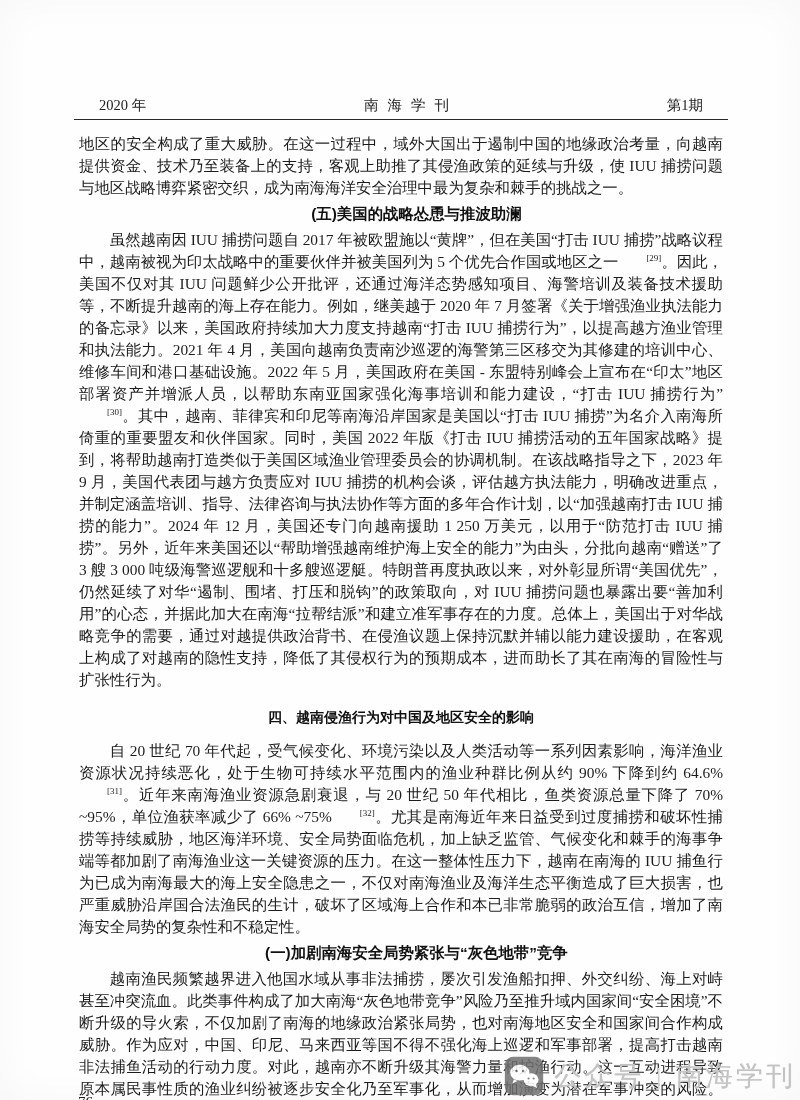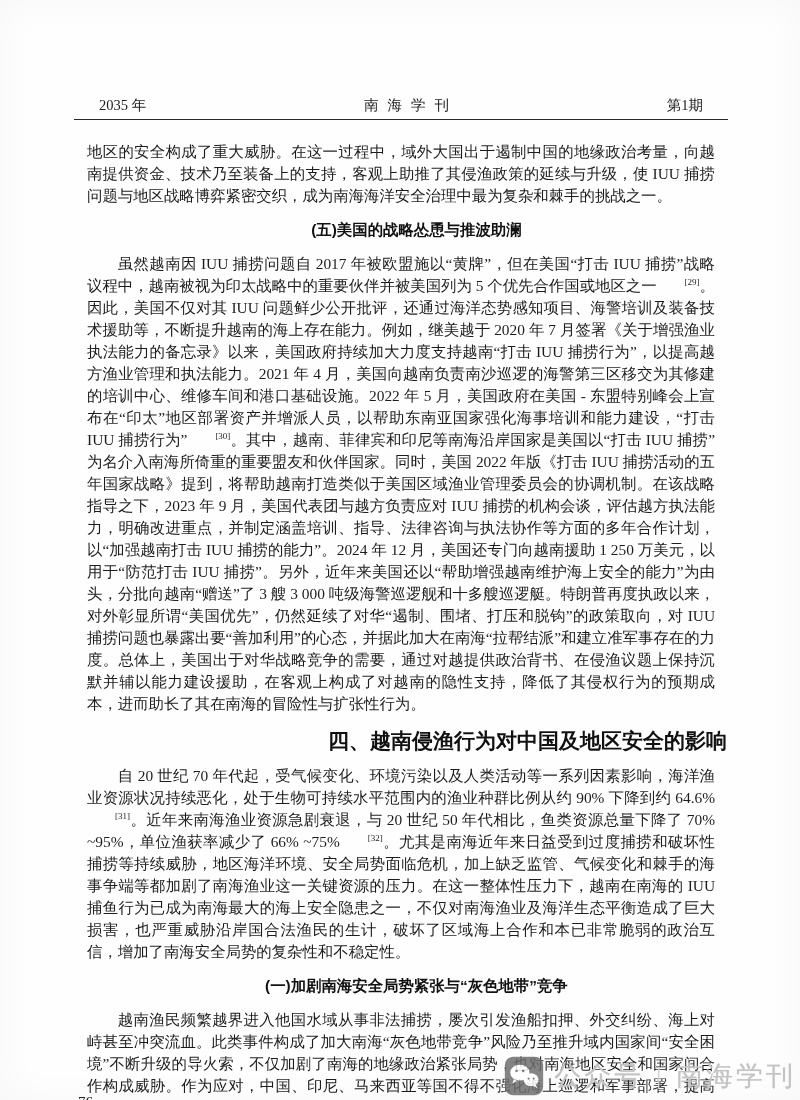--- a/index.html
+++ b/index.html
@@ -22,25 +22,25 @@
   .journal-header .jtitle{letter-spacing:9px;text-indent:9px;}
   .header-rule{
     position:absolute;top:119px;left:74px;width:654px;height:0;
     border-top:1.8px solid #2a2a2a;
   }
   .article{
     position:absolute;top:129px;left:75px;width:652px;
     font-size:15.4px;line-height:22px;
     text-align:justify;
   }
-  .para{margin:12px;text-indent:2em;}
+  .para{margin:4px;text-indent:2em;}
   .para.no-indent{text-indent:0;}
   .hei{font-family:"Liberation Sans","DejaVu Sans",sans-serif;font-weight:700;color:#111;}
   .sub-h{margin:1px 0;font-size:15.4px;line-height:22px;text-indent:2em;text-align:center;}
-  .sec-h{margin:14px 0 11px;font-size:21px;line-height:24px;text-align:right;text-indent:0;}
+  .sec-h{margin:14px 0 11px;font-size:14px;line-height:24px;text-align:center;text-indent:0;}
   sup{font-size:9px;line-height:0;vertical-align:super;letter-spacing:0;padding-left:28px;}
   .page-number{
     position:absolute;left:78px;top:1066px;
     font-size:15px;color:#222;margin-top:28px;
   }
   .watermark{
     position:absolute;right:4px;bottom:4px;
     display:flex;align-items:center;gap:10px;
     pointer-events:none;
   }
@@ -52,21 +52,21 @@
     white-space:nowrap;
   }
   .wm-sep{color:#d0d0d0;font-size:24px;margin:0 2px;}
 </style>
 </head>
 <body>
 
 <div class="page">
 
   <div class="journal-header">
-    <span>2035 年</span>
+    <span>2020 年</span>
     <span class="jtitle">南海学刊</span>
     <span>第1期</span>
   </div>
   <div class="header-rule"></div>
 
   <div class="article">
       <p class="para no-indent">地区的安全构成了重大威胁。在这一过程中，域外大国出于遏制中国的地缘政治考量，向越南提供资金、技术乃至装备上的支持，客观上助推了其侵渔政策的延续与升级，使 IUU 捕捞问题与地区战略博弈紧密交织，成为南海海洋安全治理中最为复杂和棘手的挑战之一。</p>
       <h3 class="sub-h hei">(五)美国的战略怂恿与推波助澜</h3>
       <p class="para">虽然越南因 IUU 捕捞问题自 2017 年被欧盟施以“黄牌”，但在美国“打击 IUU 捕捞”战略议程中，越南被视为印太战略中的重要伙伴并被美国列为 5 个优先合作国或地区之一<sup>[29]</sup>。因此，美国不仅对其 IUU 问题鲜少公开批评，还通过海洋态势感知项目、海警培训及装备技术援助等，不断提升越南的海上存在能力。例如，继美越于 2020 年 7 月签署《关于增强渔业执法能力的备忘录》以来，美国政府持续加大力度支持越南“打击 IUU 捕捞行为”，以提高越方渔业管理和执法能力。2021 年 4 月，美国向越南负责南沙巡逻的海警第三区移交为其修建的培训中心、维修车间和港口基础设施。2022 年 5 月，美国政府在美国 - 东盟特别峰会上宣布在“印太”地区部署资产并增派人员，以帮助东南亚国家强化海事培训和能力建设，“打击 IUU 捕捞行为”<sup>[30]</sup>。其中，越南、菲律宾和印尼等南海沿岸国家是美国以“打击 IUU 捕捞”为名介入南海所倚重的重要盟友和伙伴国家。同时，美国 2022 年版《打击 IUU 捕捞活动的五年国家战略》提到，将帮助越南打造类似于美国区域渔业管理委员会的协调机制。在该战略指导之下，2023 年 9 月，美国代表团与越方负责应对 IUU 捕捞的机构会谈，评估越方执法能力，明确改进重点，并制定涵盖培训、指导、法律咨询与执法协作等方面的多年合作计划，以“加强越南打击 IUU 捕捞的能力”。2024 年 12 月，美国还专门向越南援助 1 250 万美元，以用于“防范打击 IUU 捕捞”。另外，近年来美国还以“帮助增强越南维护海上安全的能力”为由头，分批向越南“赠送”了 3 艘 3 000 吨级海警巡逻舰和十多艘巡逻艇。特朗普再度执政以来，对外彰显所谓“美国优先”，仍然延续了对华“遏制、围堵、打压和脱钩”的政策取向，对 IUU 捕捞问题也暴露出要“善加利用”的心态，并据此加大在南海“拉帮结派”和建立准军事存在的力度。总体上，美国出于对华战略竞争的需要，通过对越提供政治背书、在侵渔议题上保持沉默并辅以能力建设援助，在客观上构成了对越南的隐性支持，降低了其侵权行为的预期成本，进而助长了其在南海的冒险性与扩张性行为。</p>
       <h2 class="sec-h hei">四、越南侵渔行为对中国及地区安全的影响</h2>

